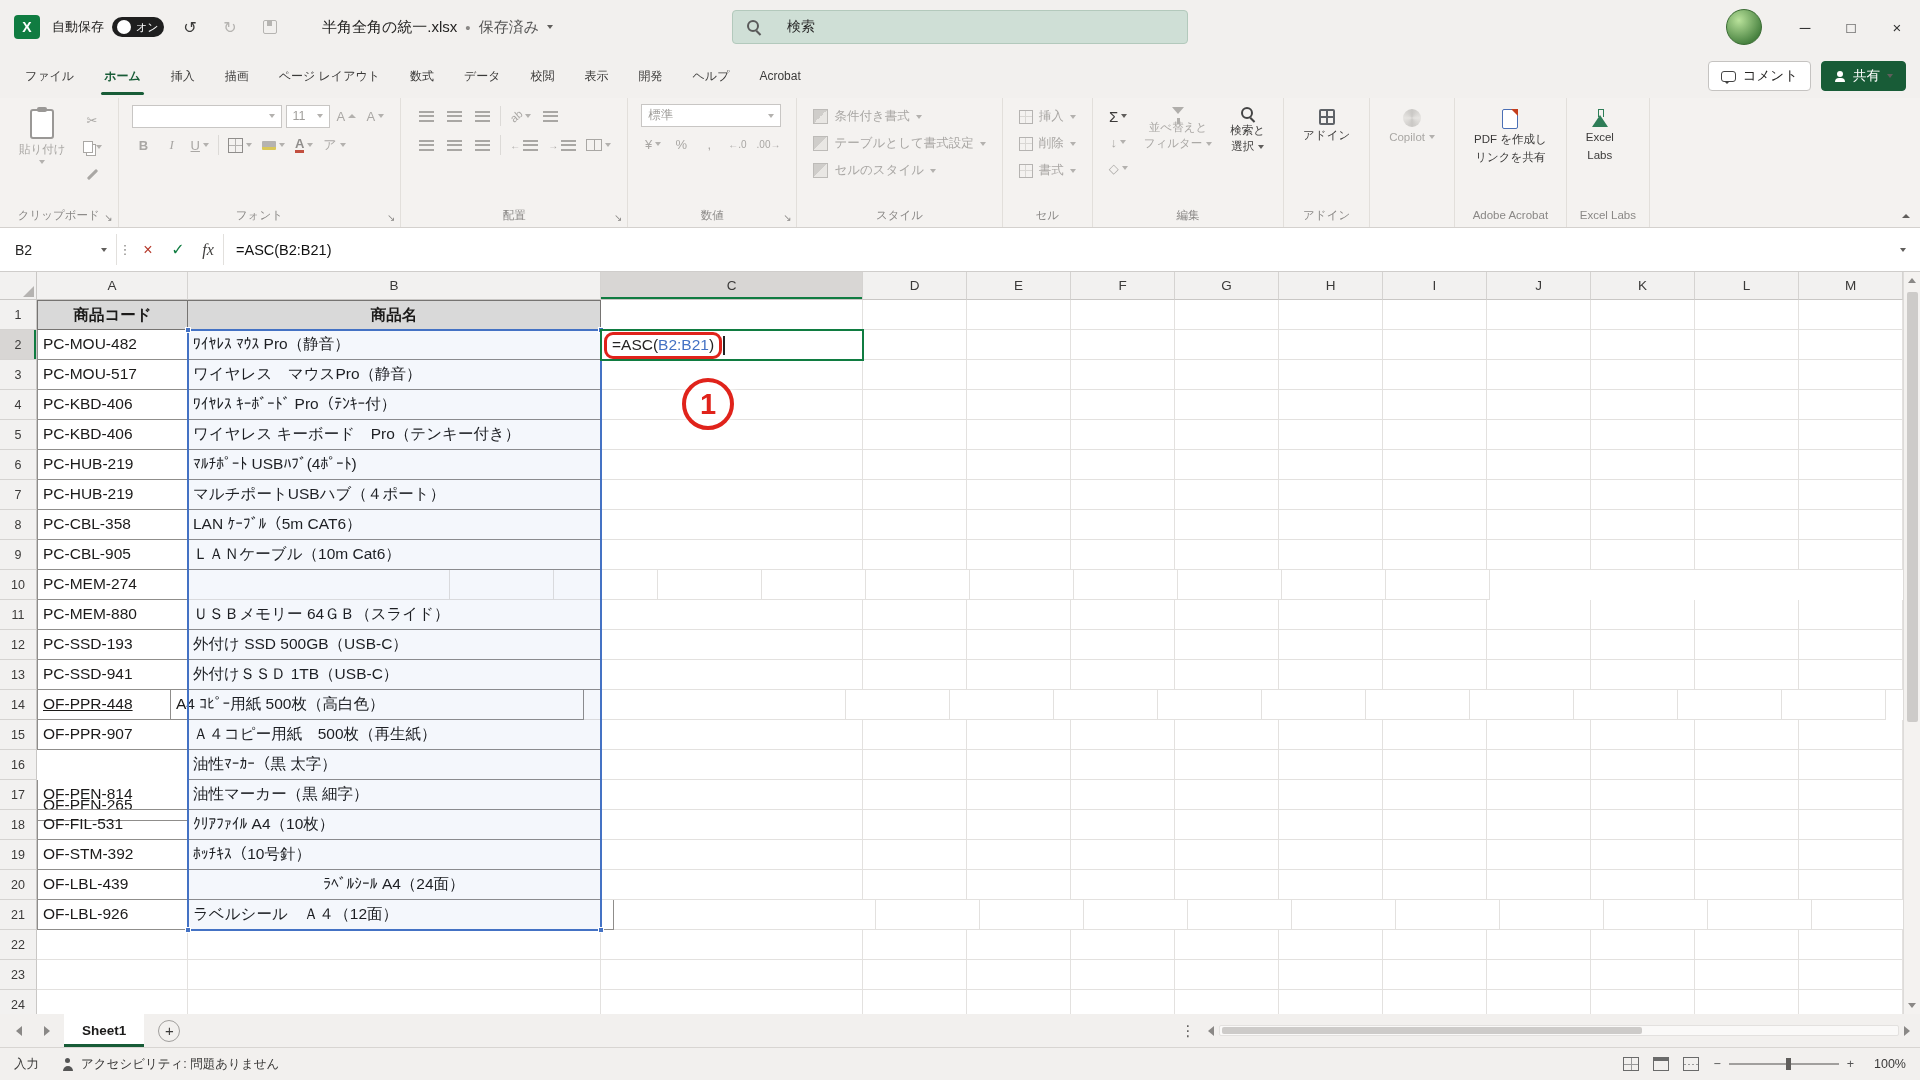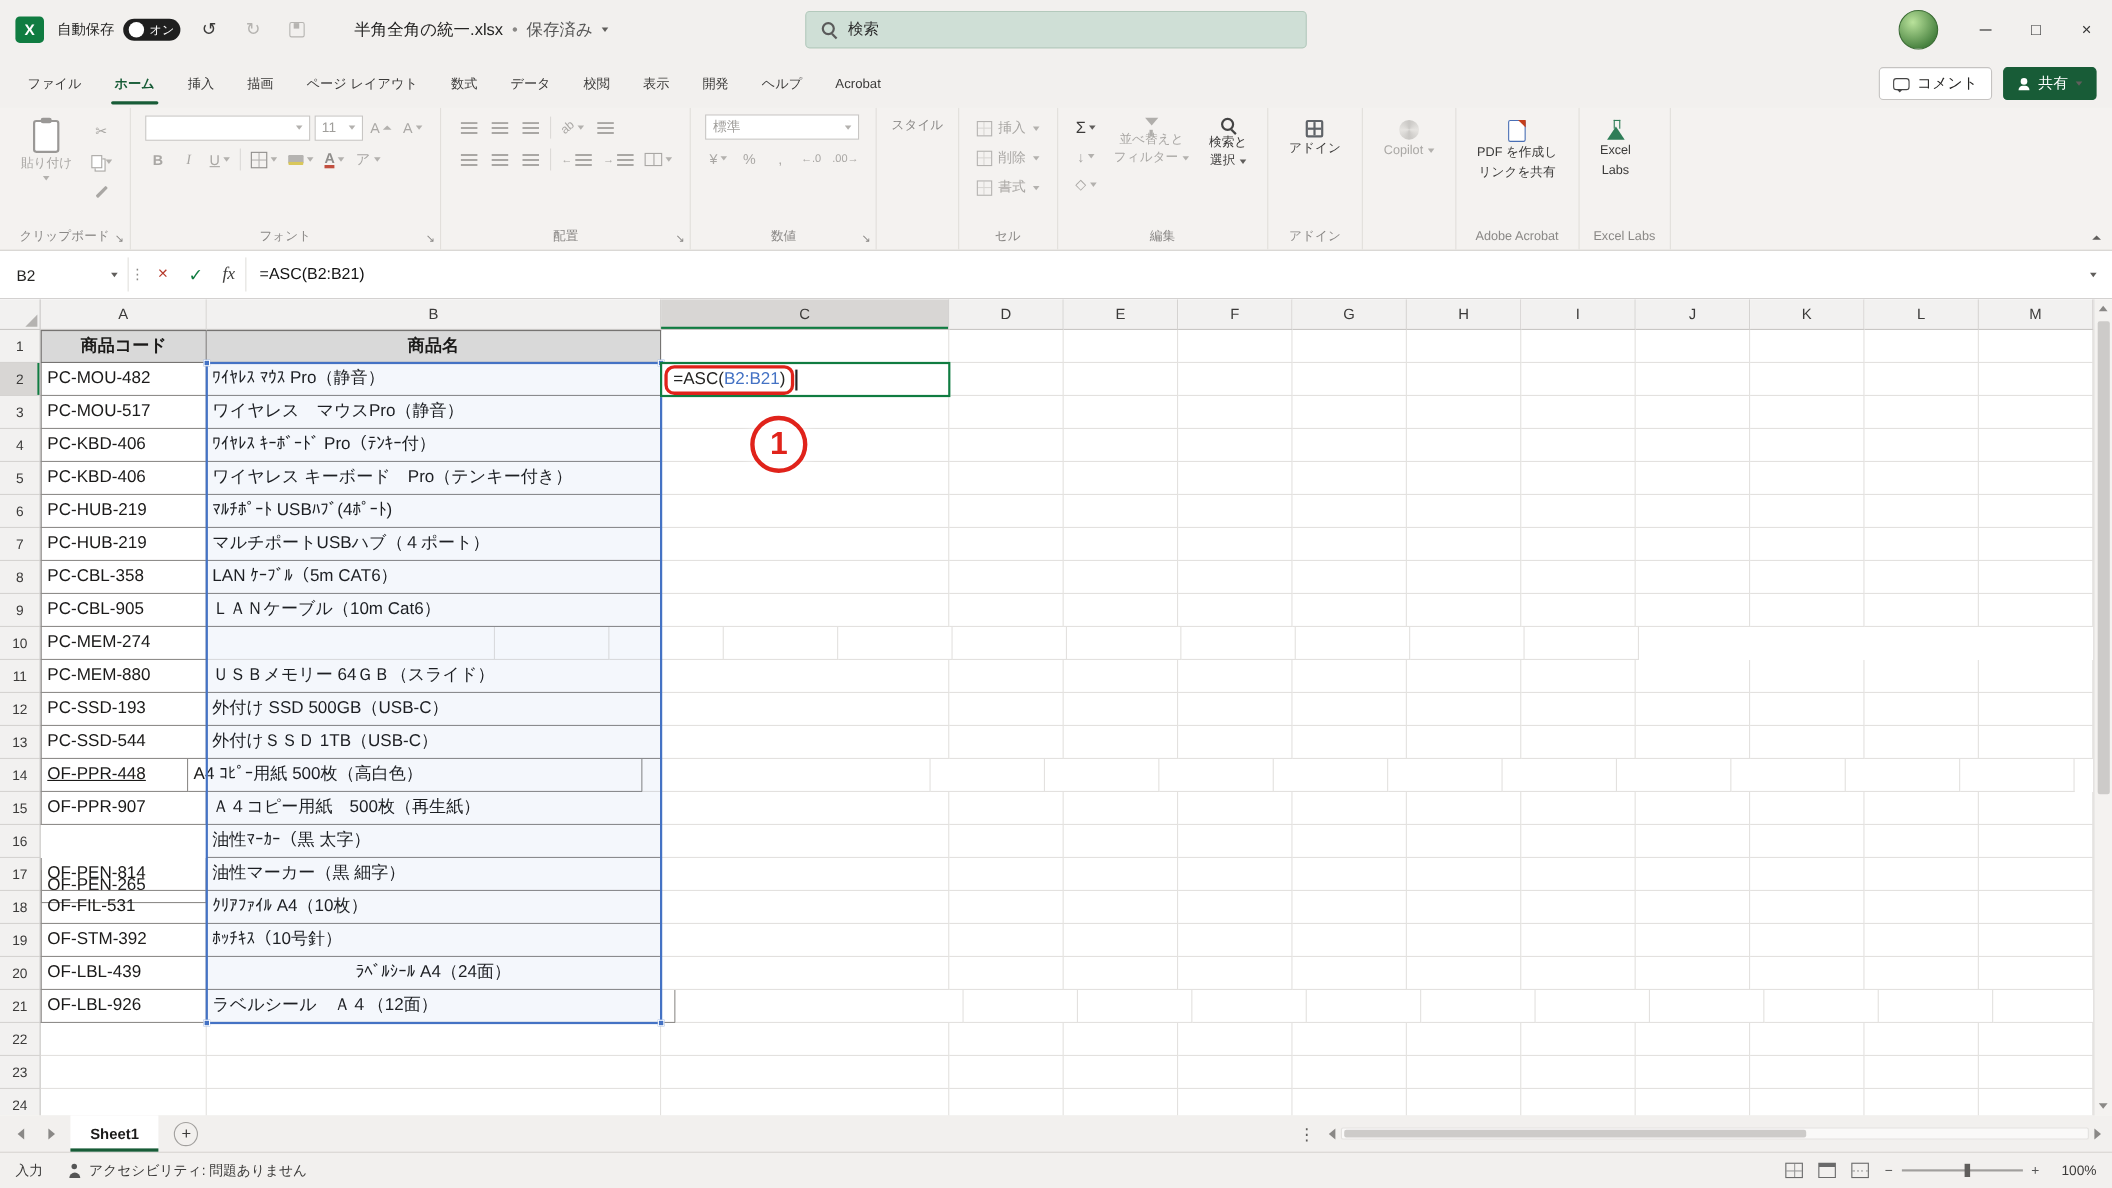--- a/index.html
+++ b/index.html
@@ -13,21 +13,21 @@
   .toggle{width:52px;height:20px;border-radius:10px;background:#1f1f1f;display:flex;align-items:center;gap:5px;padding:0 5px;}
   .knob{width:14px;height:14px;background:#fff;border-radius:50%;}
   .toggle-on{color:#fff;font-size:11px;}
   .tb-icon{width:28px;height:28px;display:flex;align-items:center;justify-content:center;font-size:16px;color:#3b3a39;}
   .tb-icon.dis{color:#b6b4b1;}
   .ic-save{width:14px;height:14px;border:1.5px solid #b6b4b1;border-radius:2px;position:relative;}
   .ic-save::after{content:"";position:absolute;top:0;left:3px;width:5px;height:5px;background:#b6b4b1;}
   .fileinfo{display:flex;align-items:center;gap:8px;margin-left:26px;font-size:15px;white-space:nowrap;}
   .fileinfo .dot{color:#8a8886;}
   .fileinfo .status{color:#555;}
-  .searchbox{position:absolute;left:50%;top:10px;transform:translateX(-50%);width:456px;height:34px;background:#cfdfd6;border:1px solid #b3c9bc;border-radius:4px;display:flex;align-items:center;gap:10px;padding:0 14px;font-size:14px;color:#2b2b2b;}
+  .searchbox{position:absolute;left:50%;top:10px;transform:translateX(-50%);width:456px;height:34px;background:#cfdfd6;border:1px solid #b3c9bc;border-radius:4px;display:flex;align-items:center;gap:26px;padding:0 14px;font-size:14px;color:#2b2b2b;}
   .tb-right{margin-left:auto;display:flex;align-items:center;height:54px;}
   .avatar{width:36px;height:36px;border-radius:50%;margin-right:20px;background:radial-gradient(circle at 35% 30%,#b9e29b,#47813f 75%);border:1px solid #3a6b33;flex:none;}
   .winbtn{width:46px;height:54px;display:flex;align-items:center;justify-content:center;font-size:15px;color:#333;}
 
   
   .tabrow{height:44px;display:flex;align-items:center;padding:0 10px;position:relative;background:#f2f0ee;}
   .rtabs{display:flex;height:100%;}
   .rtab{padding:0 15px;display:flex;align-items:center;font-size:12px;color:#3b3a39;position:relative;white-space:nowrap;}
   .rtab.active{color:#185c37;font-weight:700;}
   .rtab.active::after{content:"";position:absolute;left:12px;right:12px;bottom:3px;height:3px;border-radius:2px;background:#185c37;}
@@ -377,20 +377,39 @@
               <span class="micro">.00→</span>
             </span>
         </div>
       </div>
     </div>
     <div class="rg-label">数値</div>
     <span class="launcher">↘</span>
   </div>
 
   <div class="rgroup">
+    <div class="rg-body">
+      <div class="fcol" style="gap:2px;">
+        <div class="stylebtn">
+          <span class="ic-style"></span>
+          <span>条件付き書式</span>
+            <span class="chev dis"></span>
+        </div>
+        <div class="stylebtn">
+          <span class="ic-style"></span>
+          <span>テーブルとして書式設定</span>
+            <span class="chev dis"></span>
+        </div>
+        <div class="stylebtn">
+          <span class="ic-style"></span>
+          <span>セルのスタイル</span>
+            <span class="chev dis"></span>
+        </div>
+      </div>
+    </div>
     <div class="rg-label">スタイル</div>
   </div>
 
   <div class="rgroup">
     <div class="rg-body">
       <div class="fcol" style="gap:2px;">
         <div class="stylebtn">
           <span class="ic-cells"></span>
           <span>挿入</span>
             <span class="chev dis"></span>
@@ -710,21 +729,21 @@
           <div class="cell" style="width: 104px;"></div>
           <div class="cell" style="width: 104px;"></div>
           <div class="cell" style="width: 104px;"></div>
           <div class="cell" style="width: 104px;"></div>
           <div class="cell" style="width: 104px;"></div>
           <div class="cell" style="width: 104px;"></div>
           <div class="cell" style="width: 104px;"></div>
         </div>
         <div class="grow">
           <div class="rowh">13</div>
-          <div class="cell tcell lft" style="width: 151px;">PC-SSD-544</div>
+          <div class="cell tcell lft" style="width: 151px;">PC-SSD-941</div>
           <div class="cell tcell" style="width: 413px;">外付けＳＳＤ 1TB（USB-C）</div>
           <div class="cell" style="width: 262px;"></div>
           <div class="cell" style="width: 104px;"></div>
           <div class="cell" style="width: 104px;"></div>
           <div class="cell" style="width: 104px;"></div>
           <div class="cell" style="width: 104px;"></div>
           <div class="cell" style="width: 104px;"></div>
           <div class="cell" style="width: 104px;"></div>
           <div class="cell" style="width: 104px;"></div>
           <div class="cell" style="width: 104px;"></div>

